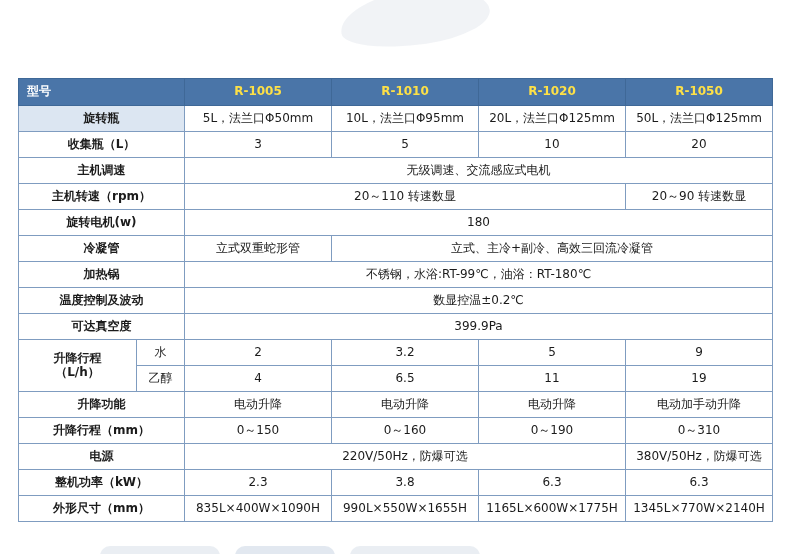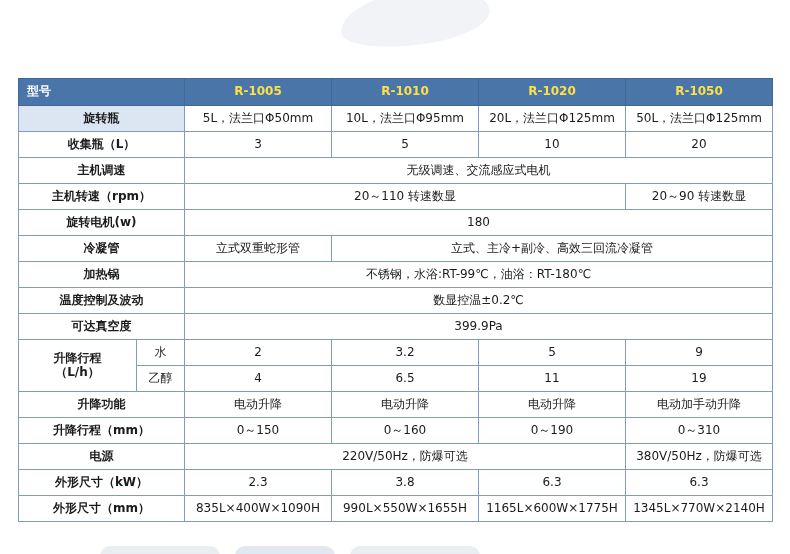--- a/index.html
+++ b/index.html
@@ -235,21 +235,21 @@
         <td>0～310</td>
       </tr>
 
       <tr>
         <td class="label" colspan="2">电源</td>
         <td colspan="3">220V/50Hz，防爆可选</td>
         <td>380V/50Hz，防爆可选</td>
       </tr>
 
       <tr>
-        <td class="label" colspan="2">外形尺寸（kW）</td>
+        <td class="label" colspan="2">整机功率（kW）</td>
         <td>2.3</td>
         <td>3.8</td>
         <td>6.3</td>
         <td>6.3</td>
       </tr>
 
       <tr>
         <td class="label" colspan="2">外形尺寸（mm）</td>
         <td>835L×400W×1090H</td>
         <td>990L×550W×1655H</td>

